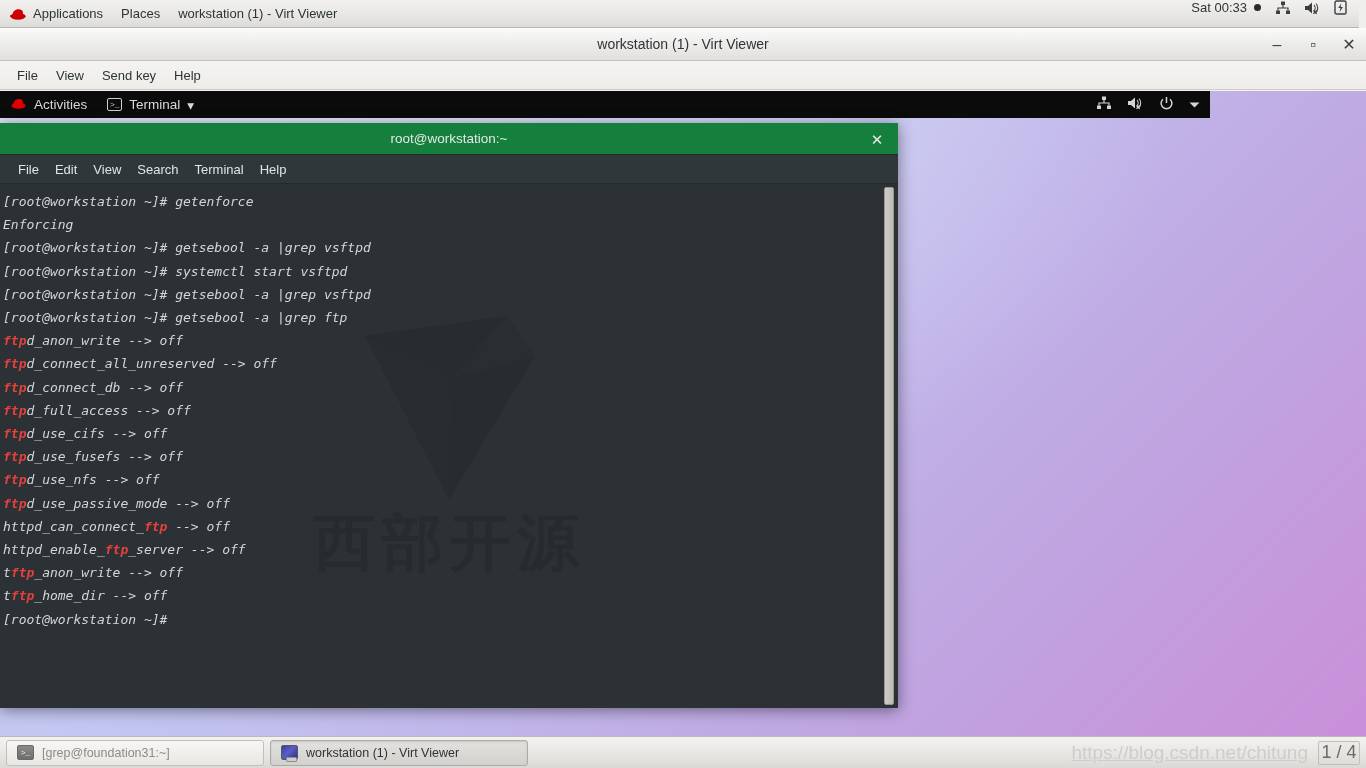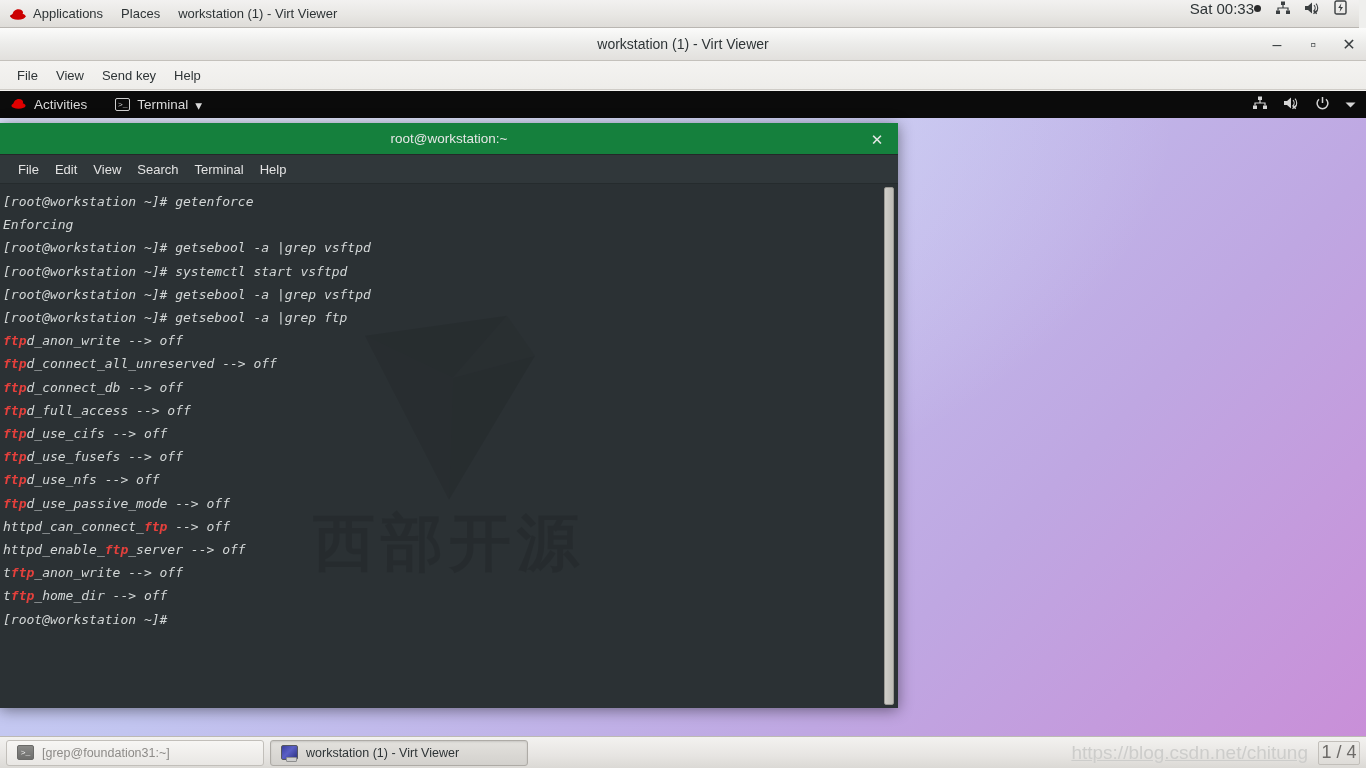--- a/index.html
+++ b/index.html
@@ -16,21 +16,21 @@
     background:linear-gradient(to bottom,#f2f1f0 0%,#e8e7e4 55%,#dedcd8 100%);
     border-bottom:1px solid #b9b6b1;
     display:flex; align-items:flex-start; font-size:13px; color:#2e3436;
   }
   #host-panel .hp-item{
     display:flex; align-items:center; gap:6px;
     padding:0 9px; height:28px; line-height:28px; white-space:nowrap;
   }
   .rh-logo{ display:block; }
   #host-panel .spacer{ flex:1 1 auto; }
-  .hp-clock{ font-size:15px; color:#2e3436; display:flex; align-items:center; }
+  .hp-clock{ font-size:13px; color:#2e3436; display:flex; align-items:center; gap:7px; }
   .dot-ind{ width:7px; height:7px; border-radius:50%; background:#2b2b2b; display:inline-block; }
   .hp-icons{ display:flex; align-items:center; gap:13px; padding-right:12px; padding-left:14px;}
 
   
   #virt-window{
     position:absolute; left:0; top:28px; width:1366px; height:708px;
     background:#f4f3f1;
   }
   #vv-titlebar{
     position:relative; height:33px; width:100%;
@@ -57,23 +57,23 @@
   
   #guest{
     position:absolute; left:0; top:63px; width:1366px; height:645px;
     background:
       radial-gradient(110% 120% at 18% 2%, #e0e4fb 0%, rgba(224,228,251,0) 62%),
       linear-gradient(135deg,#cfd7f7 0%,#c2c5f0 38%,#bfa7e2 72%,#c98fd8 100%);
     overflow:hidden;
   }
   
   #guest-topbar{
-    position:absolute; left:0; top:0; width:1366px; height:27px;
+    position:absolute; left:0; top:0; width:1210px; height:27px;
     background:#0b0b0b; display:flex; align-items:center;
-    font-size:13.5px; color:#d9d9d9;gap:8px;
+    font-size:13.5px; color:#d9d9d9;
   }
   #guest-topbar .gi{ display:flex; align-items:center; gap:7px; padding:0 10px; height:27px; white-space:nowrap;}
   #guest-topbar .gspacer{ flex:1 1 auto; }
   .guest-clock{ position:absolute; left:0; right:0; text-align:center; font-size:13.5px; color:#e6e6e6; pointer-events:none;}
   .guest-right{ display:flex; align-items:center; gap:15px; padding-right:10px; z-index:2;}
   .term-ico{
     width:15px; height:13px; border:1.6px solid #cfcfcf; border-radius:2px;
     display:inline-flex; align-items:center; justify-content:center;
     font-size:8px; color:#cfcfcf; font-family:"Liberation Mono",monospace; line-height:1;
   }

